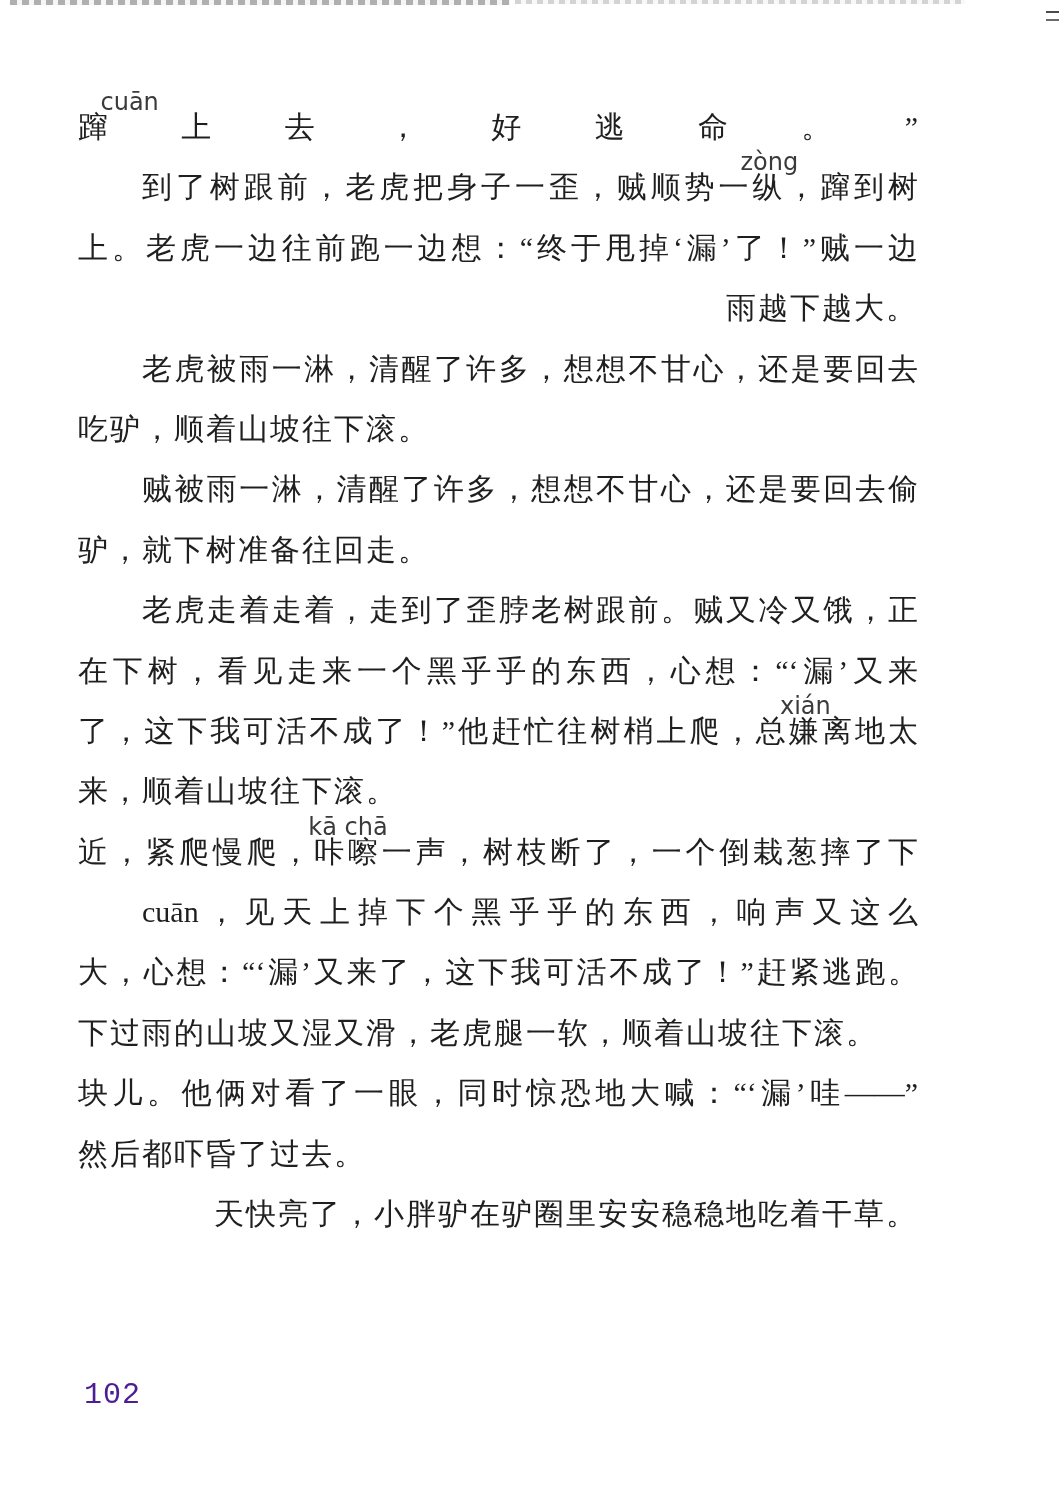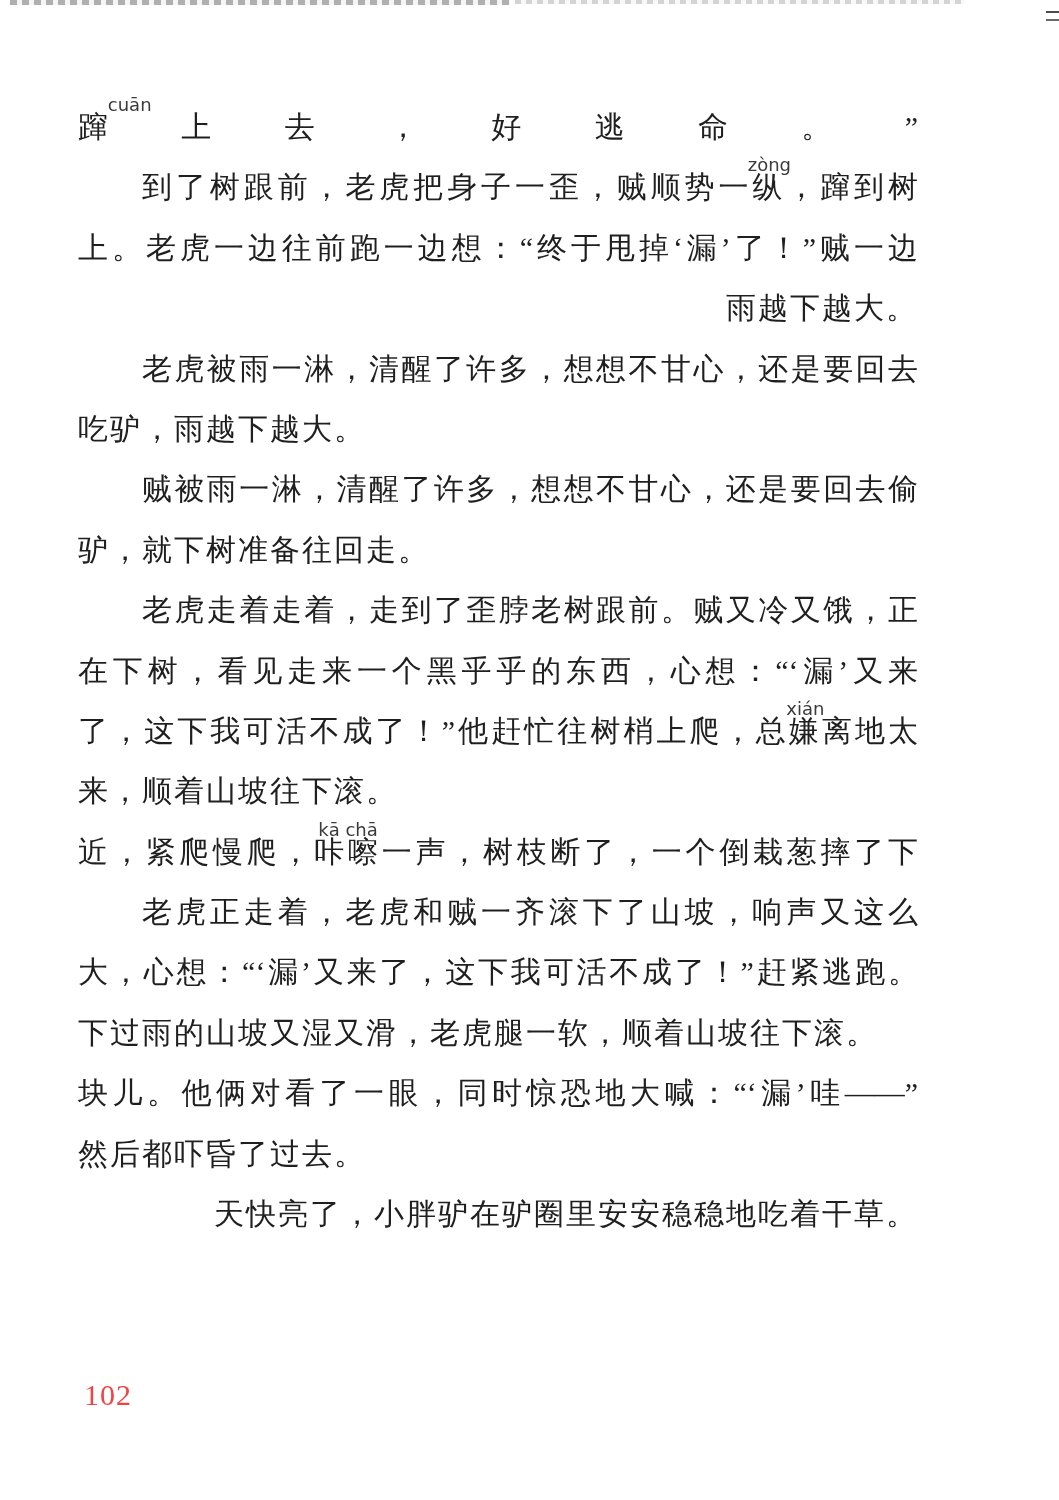--- a/index.html
+++ b/index.html
@@ -58,59 +58,59 @@
 
   
   .py { position: relative; }
   .py .rt {
     position: absolute;
     bottom: 100%;
     left: 50%;
     transform: translateX(-50%);
     margin-bottom: -4px;
     font-family: "DejaVu Sans", sans-serif;
-    font-size: 18px;
+    font-size: 24px;
     line-height: 1;
     letter-spacing: 0;
     color: var(--pinyin, #3a3a3a);
     white-space: nowrap;
   }
 
   .page-number {
     position: absolute;
     left: 84px;
     top: 1378px;
-    font-family: Liberation Serif, serif;
+    font-family: Liberation Mono, monospace;
     font-size: 30px;
     letter-spacing: 1px;
-    color: #ef4444;
+    color: #4c1d95;
   }
 </style>
 </head>
 <body style="--paper: #ffffff; --ink: #1f1f1f; --pinyin: #3a3a3a;">
 
 <div class="top-strip-a"></div>
 <div class="top-strip-b"></div>
 <div class="right-dash"></div>
 
 <main class="text-block">
     <div class="line justify"><span class="py"><span class="rt">cuān</span>蹿</span><span>上去，好逃命。”</span></div>
     <div class="line justify indent"><span>到了树跟前，老虎把身子一歪，贼顺势一</span><span class="py"><span class="rt">zòng</span>纵</span><span>，蹿到树</span></div>
     <div class="line justify"><span>上。老虎一边往前跑一边想：“终于甩掉‘漏’了！”贼一边</span></div>
     <div class="line indent"><span>雨越下越大。</span></div>
     <div class="line justify indent"><span>老虎被雨一淋，清醒了许多，想想不甘心，还是要回去</span></div>
-    <div class="line"><span>吃驴，雨越下越大。</span></div>
+    <div class="line"><span>吃驴，顺着山坡往下滚。</span></div>
     <div class="line justify indent"><span>贼被雨一淋，清醒了许多，想想不甘心，还是要回去偷</span></div>
     <div class="line"><span>驴，就下树准备往回走。</span></div>
     <div class="line justify indent"><span>老虎走着走着，走到了歪脖老树跟前。贼又冷又饿，正</span></div>
     <div class="line justify"><span>在下树，看见走来一个黑乎乎的东西，心想：“‘漏’又来</span></div>
     <div class="line justify"><span>了，这下我可活不成了！”他赶忙往树梢上爬，总</span><span class="py"><span class="rt">xián</span>嫌</span><span>离地太</span></div>
     <div class="line"><span>来，顺着山坡往下滚。</span></div>
     <div class="line justify"><span>近，紧爬慢爬，</span><span class="py"><span class="rt">kā chā</span>咔嚓</span><span>一声，树枝断了，一个倒栽葱摔了下</span></div>
-    <div class="line justify indent"><span>老虎正走着，老虎和贼一齐滚下了山坡，响声又这么</span></div>
+    <div class="line justify indent"><span>cuān，见天上掉下个黑乎乎的东西，响声又这么</span></div>
     <div class="line justify"><span>大，心想：“‘漏’又来了，这下我可活不成了！”赶紧逃跑。</span></div>
     <div class="line"><span>下过雨的山坡又湿又滑，老虎腿一软，顺着山坡往下滚。</span></div>
     <div class="line justify"><span>块儿。他俩对看了一眼，同时惊恐地大喊：“‘漏’哇——”</span></div>
     <div class="line"><span>然后都吓昏了过去。</span></div>
     <div class="line indent"><span>天快亮了，小胖驴在驴圈里安安稳稳地吃着干草。</span></div>
   </main>
 
 <div class="page-number">102</div>
 
 </body></html>

